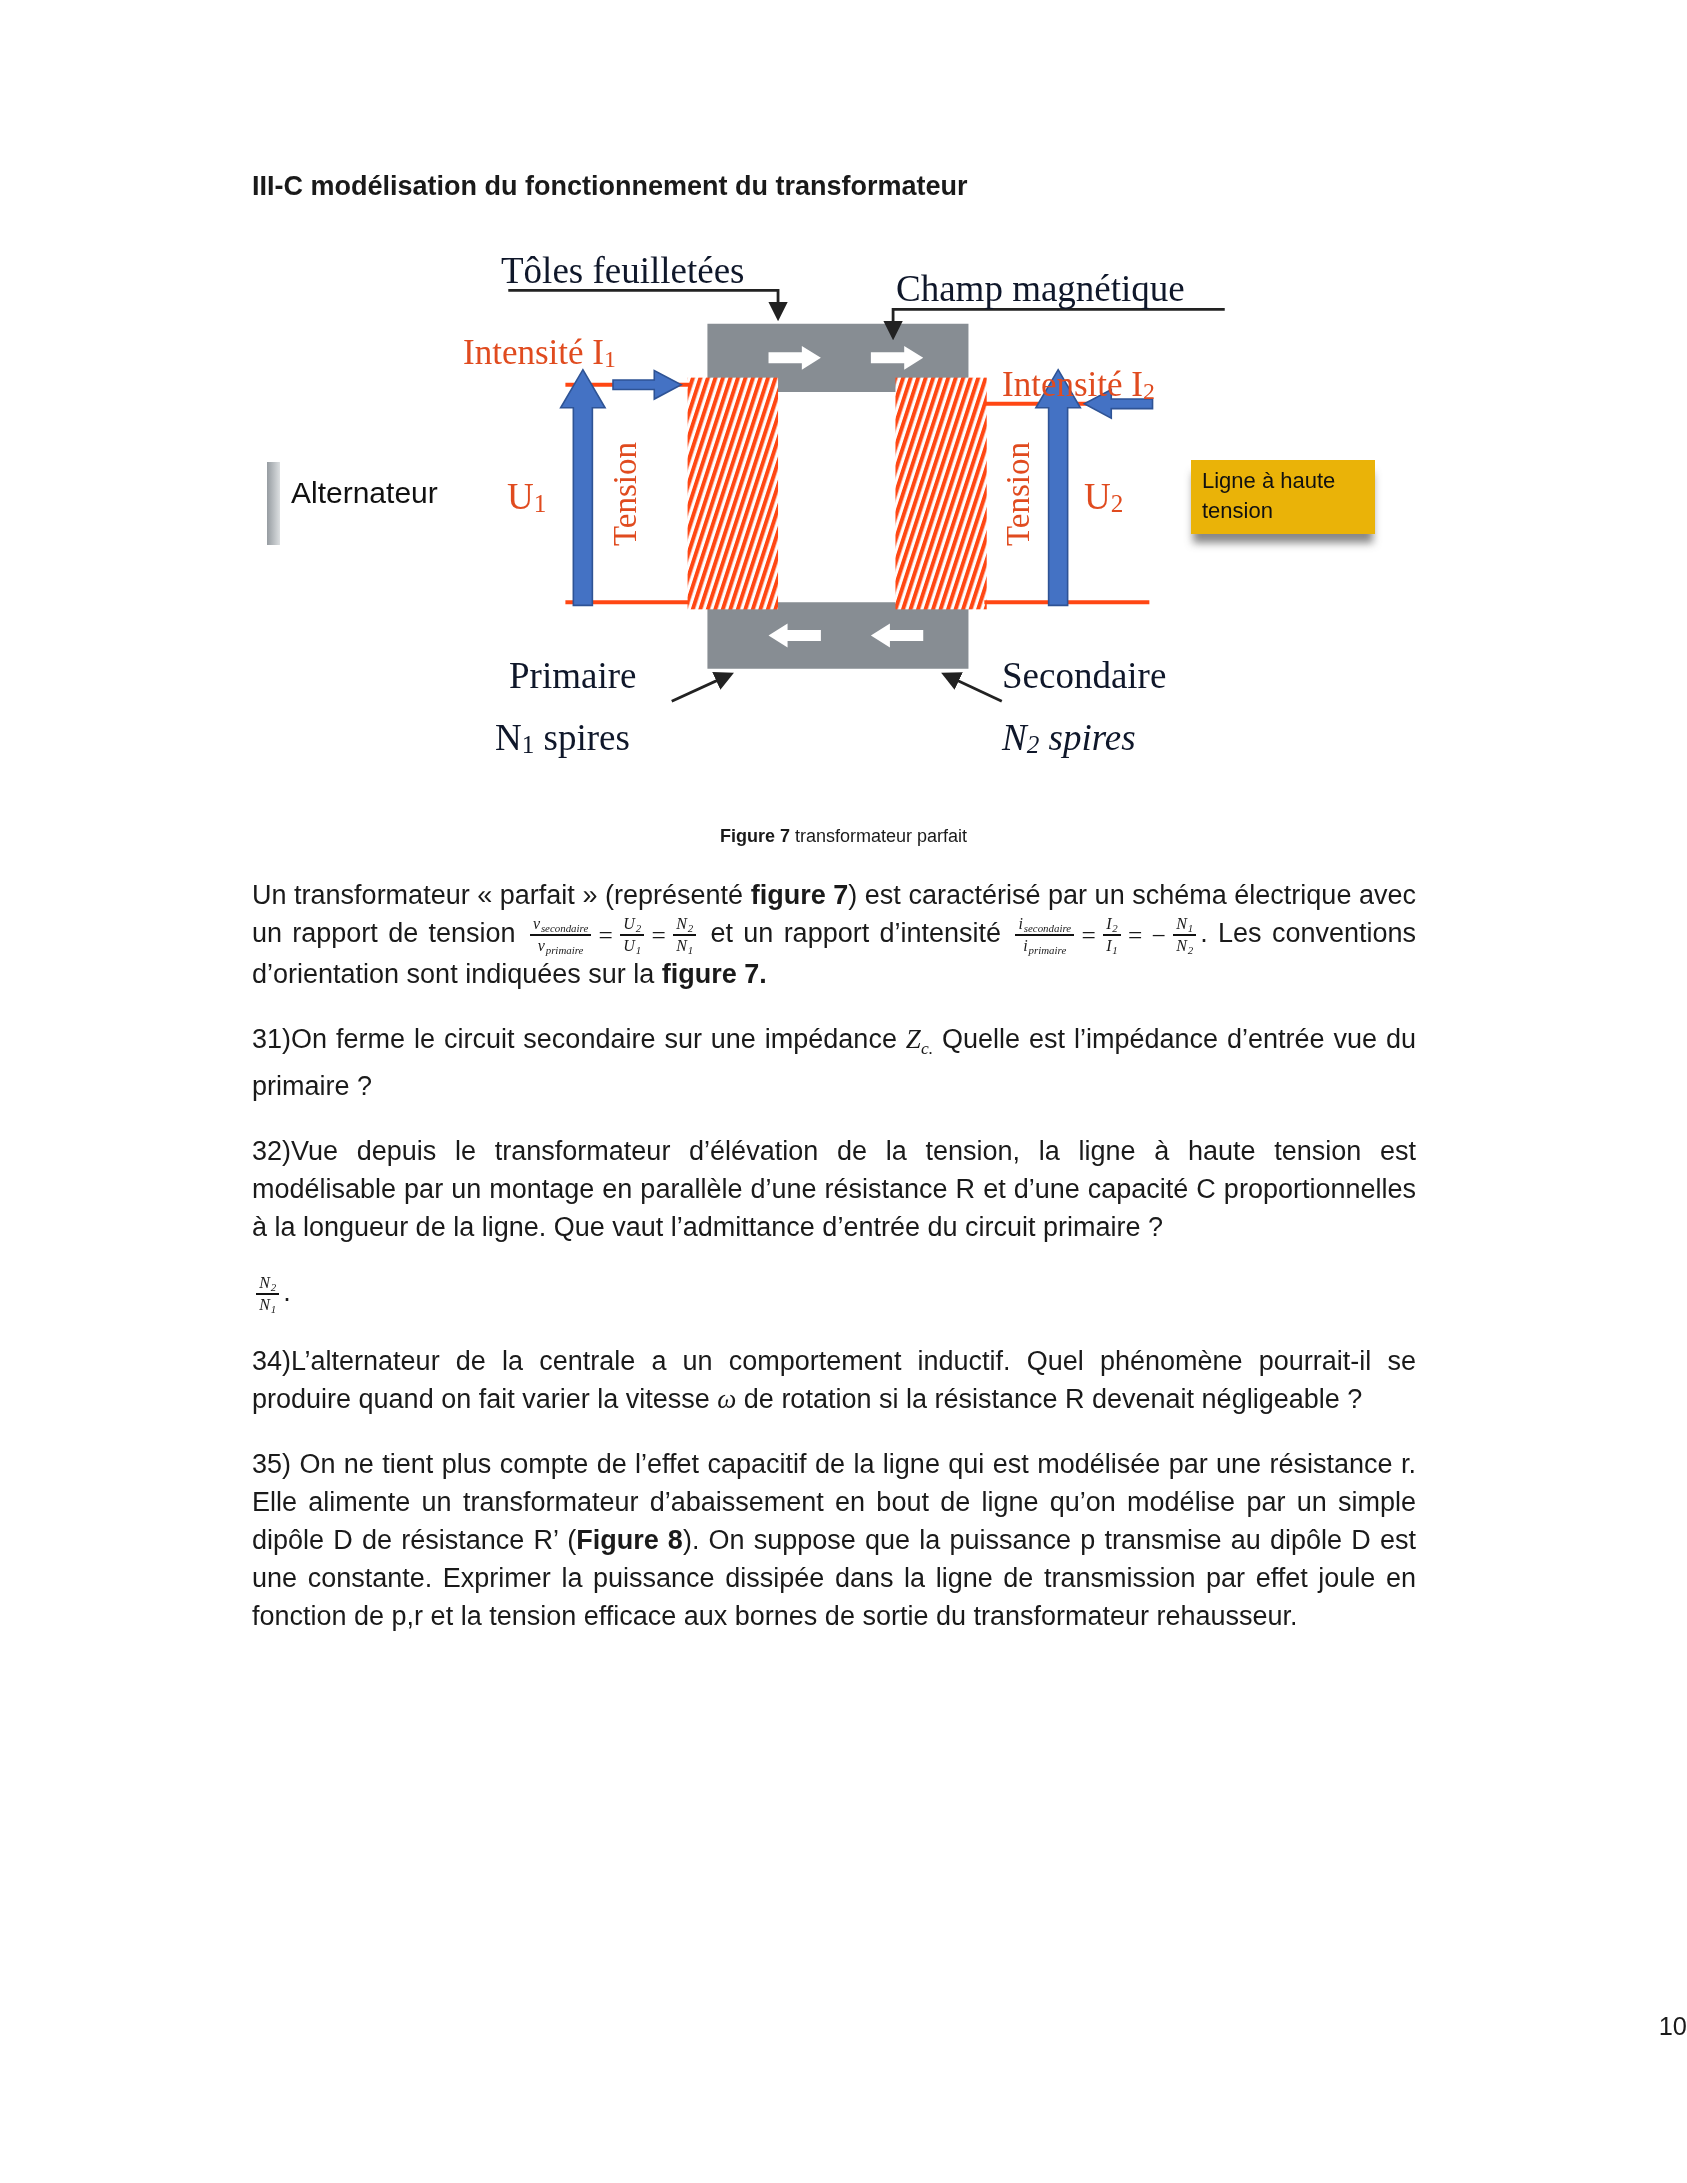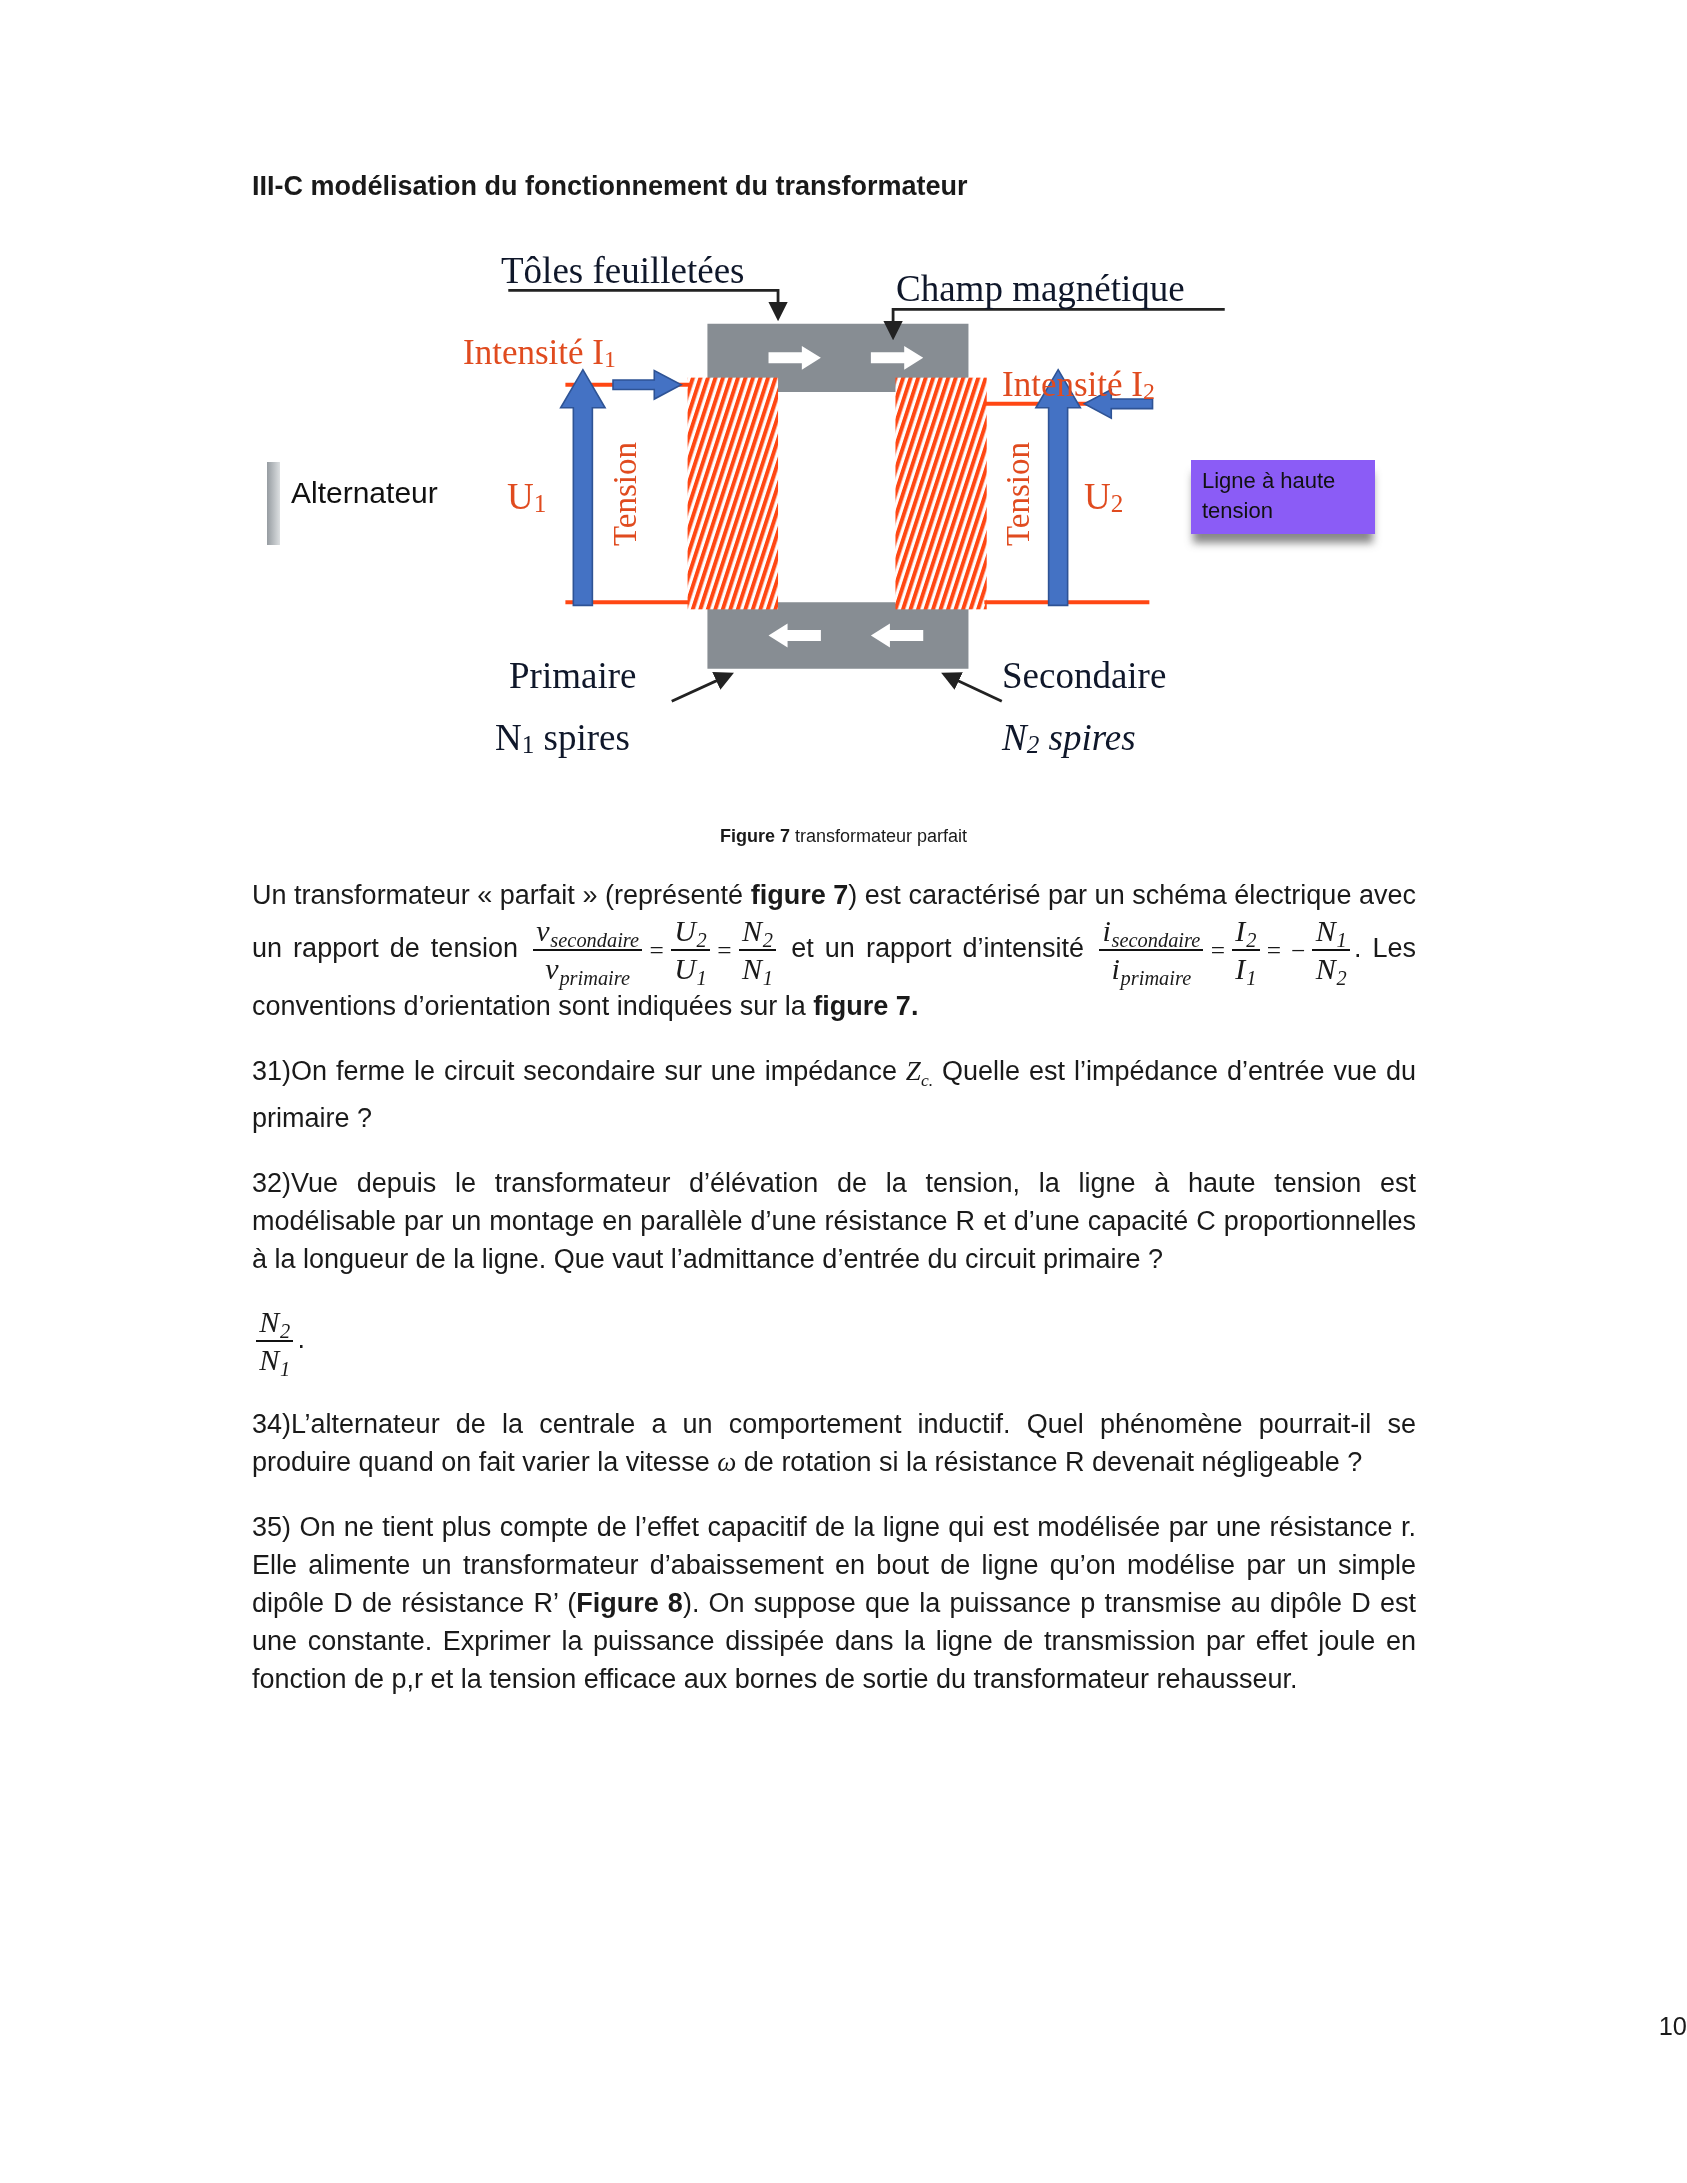--- a/index.html
+++ b/index.html
@@ -39,21 +39,21 @@
   .alt-bar{
     position:absolute;left:267px;top:224px;width:12.7px;height:83px;
     background:linear-gradient(to right,#969ca1,#dcdfe1);
   }
   .alt-label{
     position:absolute;left:291px;top:238px;
     font-family:"Liberation Sans",sans-serif;font-size:30px;color:#111;
   }
   .ligne-box{
     position:absolute;left:1191px;top:222px;width:162px;
-    padding:6.4px 11px 8px 11px;background:#8b5cf6;
+    padding:6.4px 11px 8px 11px;background:#eab308;
     box-shadow:0 11px 8px -1.6px rgba(105,105,105,0.8);
     font-family:"Liberation Sans",sans-serif;font-size:22px;line-height:30px;color:#111;
     white-space:normal;
   }
   
   .caption{
     position:absolute;left:0;top:826px;width:1687px;
     text-align:center;font-size:18px;
   }
   .b{font-weight:bold;}
@@ -61,21 +61,21 @@
     position:absolute;left:252px;top:876px;width:1164px;
     font-size:27px;line-height:38px;text-align:justify;
   }
   .textcol p{margin:0 0 27px 0;}
   .mvar{font-family:"Liberation Serif",serif;font-style:italic;}
   .msub-inline{font-family:"Liberation Serif",serif;font-style:italic;font-size:0.65em;}
   .frac{
     display:inline-flex;flex-direction:column;align-items:center;
     vertical-align:middle;
     font-family:"Liberation Serif",serif;font-style:italic;
-    font-size:30px;line-height:1.15;margin:0 4px;
+    font-size:16px;line-height:1.15;margin:0 4px;
   }
   .frac .num{border-bottom:2px solid #111;padding:0 3.2px 0.8px 3.2px;}
   .frac .den{padding:0.8px 3.2px 0 3.2px;}
   .msub{font-size:0.68em;position:relative;top:0.28em;margin-left:0.8px;}
   .meq{font-family:"Liberation Serif",serif;font-size:25.4px;margin:0 3.2px;vertical-align:middle;}
   .pageno{
     position:absolute;left:0;top:2012px;width:1687px;
     text-align:right;font-size:25.4px;
   }
 </style>

